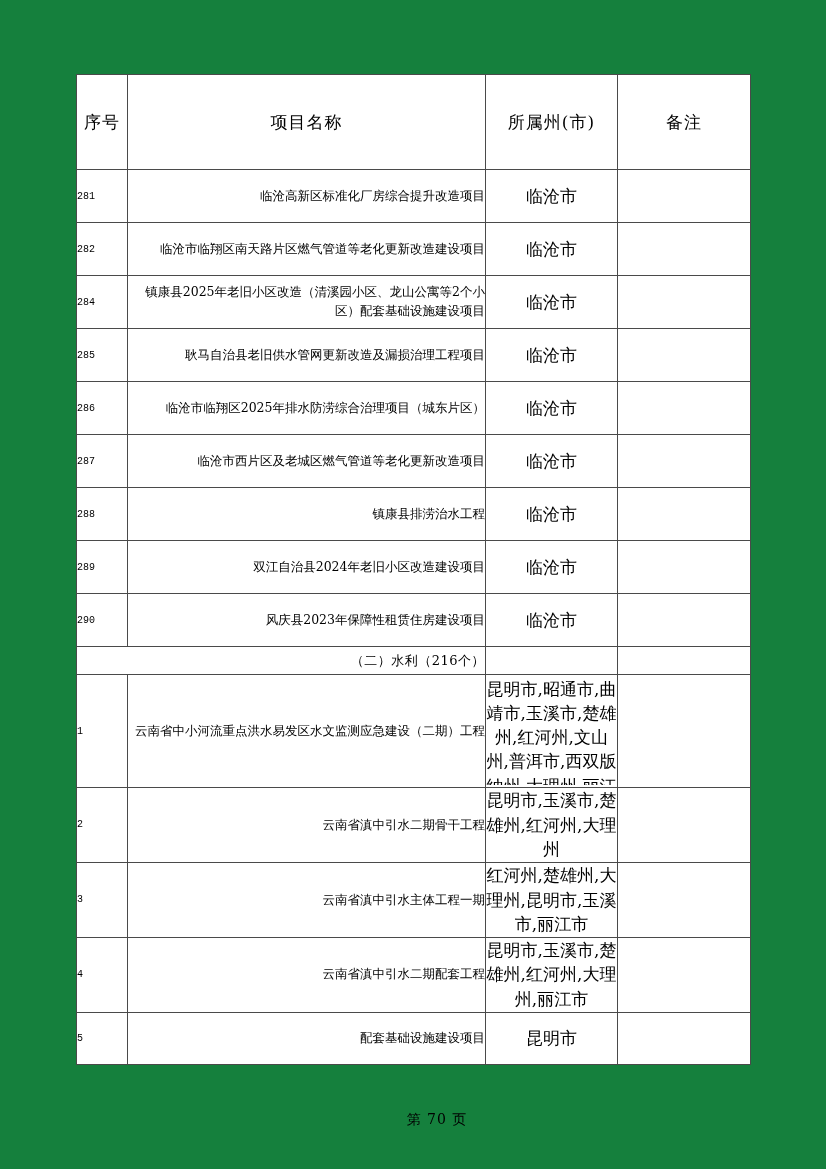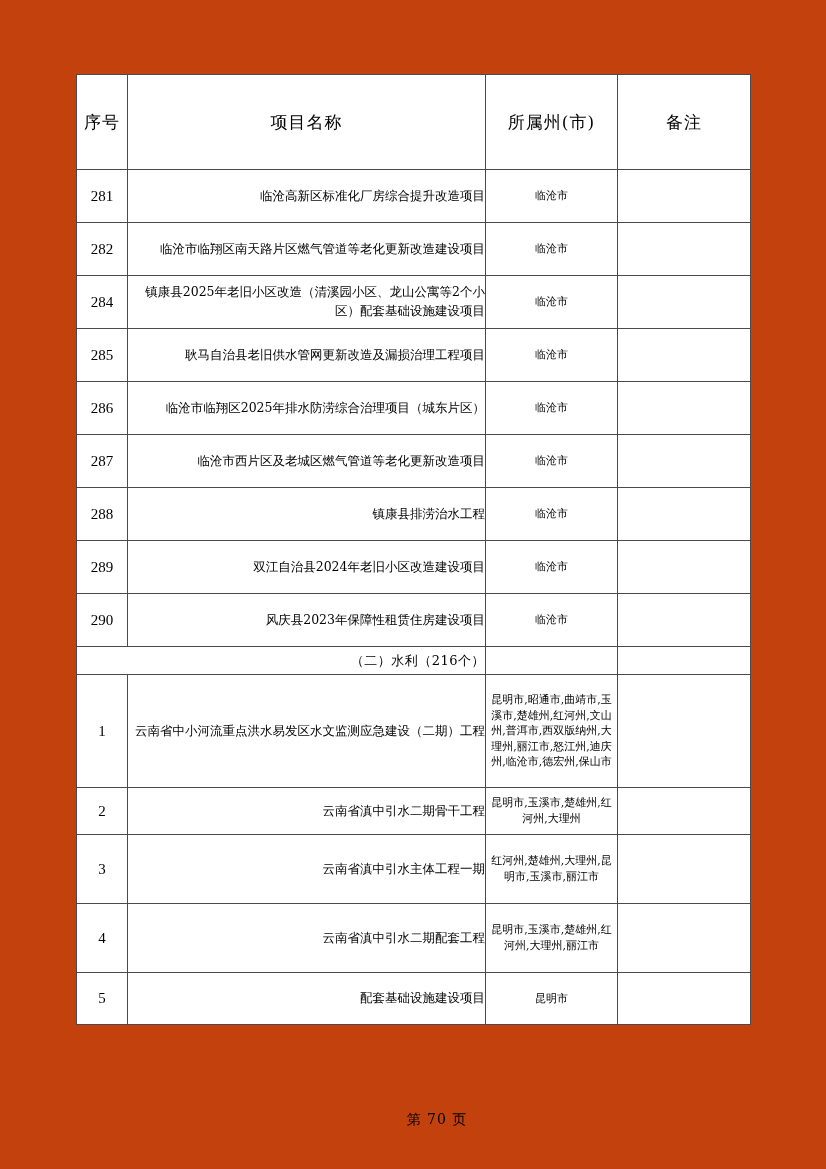--- a/index.html
+++ b/index.html
@@ -15,21 +15,21 @@
     color: #000000;
     overflow: hidden;
   }
 
   .page {
     position: absolute;
     left: 0;
     top: 0;
     width: 826px;
     height: 1169px;
-    background: #c2410c;
+    background: #15803d;
   }
 
   .table-wrap {
     position: absolute;
     left: 76px;
     top: 74px;
     width: 674px;
   }
 
   table.proj {
@@ -56,33 +56,33 @@
   .hdr td {
     height: 94px;
     text-align: center;
     font-size: 17px;
     letter-spacing: 1px;
     font-weight: normal;
   }
 
   
   .cell-no {
-    text-align: center;
-    font-size: 15px;
-    font-family: Liberation Serif, serif;
+    text-align: left;
+    font-size: 10px;
+    font-family: Liberation Mono, monospace;
   }
   .cell-name {
     text-align: right;
     font-size: 12.5px;
     padding: 3px 5px 3px 7px;
     line-height: 1.5;
   }
   .cell-city {
     text-align: center;
-    font-size: 11px;
+    font-size: 17px;
     line-height: 1.45;
     padding: 2px 3px;
   }
   .cell-note { }
 
   tr.r-normal td { height: 52px; }
   tr.r-tall td   { height: 52px; }
 
   
   .sec-row td.sec-label {

